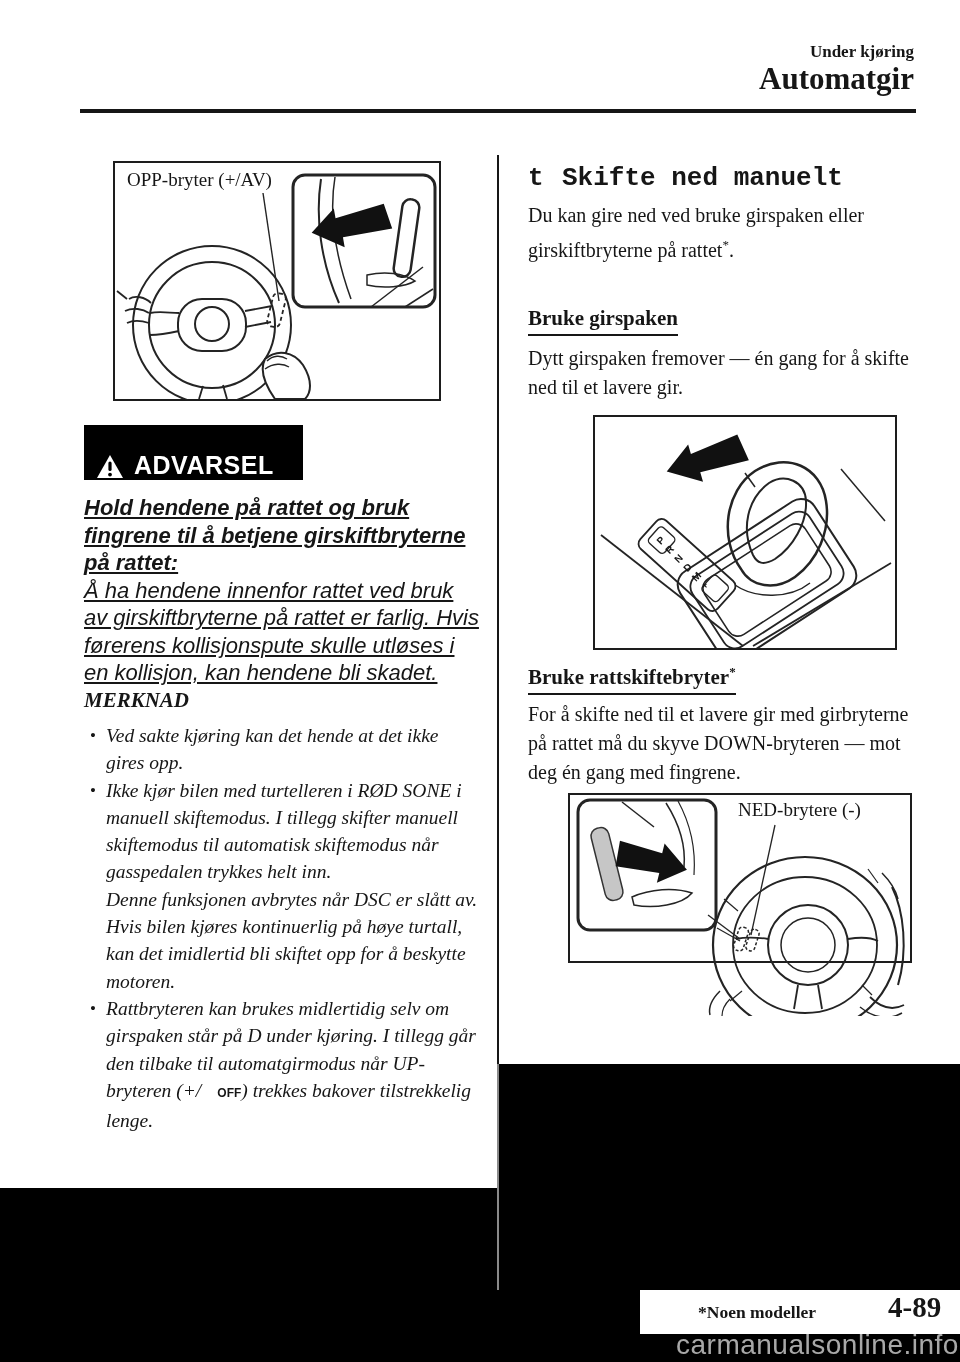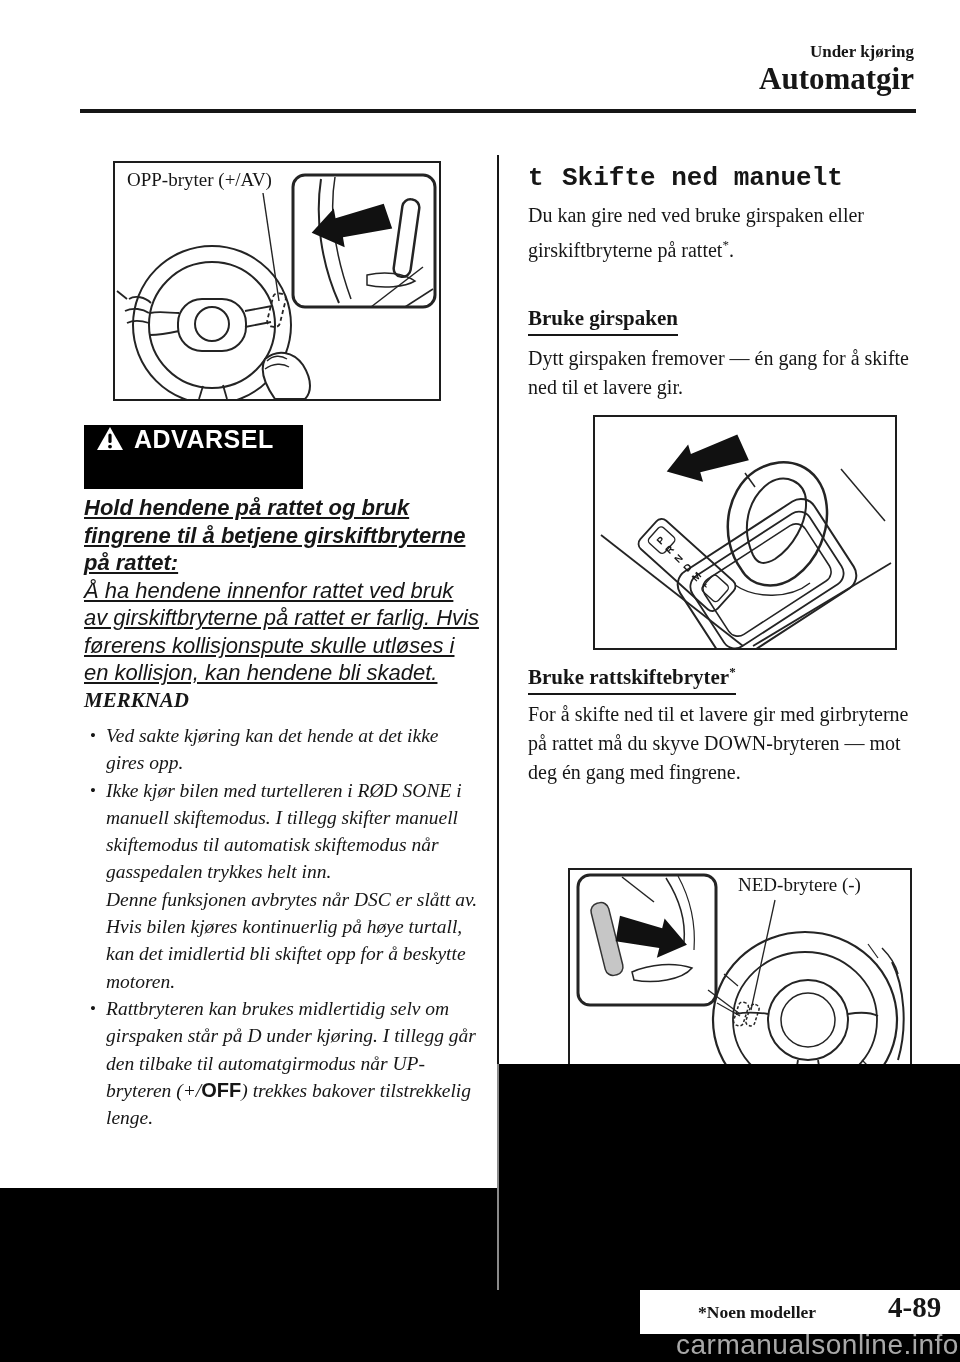--- a/index.html
+++ b/index.html
@@ -13,41 +13,41 @@
   .header-rule{left:80px;top:109px;width:836px;height:4px;background:#161616;}
 
   
   .divider-top{left:497px;top:155px;width:2px;height:909px;background:#161616;z-index:1;}
   .divider-bottom{left:497px;top:1064px;width:2px;height:226px;background:#8a8a8a;z-index:3;}
 
   
   .figure{border:2px solid #1d1d1d;background:#fff;box-sizing:border-box;}
   .fig1{left:113px;top:161px;width:328px;height:240px;font-family:Liberation Serif, serif;}
   .fig2{left:593px;top:415px;width:304px;height:235px;}
-  .fig3{left:568px;top:868px;width:344px;height:225px;}
+  .fig3{left:568px;top:793px;width:344px;height:170px;}
   .fig-label{position:absolute;font-size:19px;white-space:nowrap;color:#161616;}
   .fig1-label{left:12px;top:6px;}
   .fig3-label{left:168px;top:4px;}
 
   
-  .adv-box{left:84px;top:425px;width:219px;height:64px;background:#000;color:#fff;
-           display:flex;align-items:flex-start;padding-left:11px;box-sizing:border-box;z-index:2;}
+  .adv-box{left:84px;top:425px;width:219px;height:55px;background:#000;color:#fff;
+           display:flex;align-items:flex-end;padding-left:11px;box-sizing:border-box;z-index:2;}
   .adv-title{font-family:"Liberation Sans",sans-serif;font-weight:bold;font-size:25px;
              letter-spacing:.5px;margin-left:9px;}
 
   .warn-para{left:84px;top:494px;width:396px;font-family:"Liberation Sans",sans-serif;
              font-style:italic;font-size:22px;line-height:27.5px;text-decoration:underline;}
   .warn-lead{font-weight:bold;}
 
   .note-title{left:84px;top:688px;font-size:21px;font-weight:bold;font-style:italic;}
   .note-list{left:88px;top:722px;width:392px;font-style:italic;font-size:19.5px;line-height:27.3px;}
   .bullet{position:relative;padding-left:18px;}
   .bullet-marker{position:absolute;left:2px;top:0;font-style:normal;font-size:17px;}
   .bullet-cont{padding-left:18px;}
-  .off-bold{font-style:normal;font-weight:bold;font-family:"Liberation Sans",sans-serif;font-size:20px;}
+  .off-bold{font-style:normal;font-weight:bold;font-family:"Liberation Sans",sans-serif;font-size:12px;margin-left:16px;}
 
   
   .rc-h1{left:528px;top:163px;font-size:26px;font-weight:bold;font-family:Liberation Mono, monospace;}
   .rc-h1 .marker{display:inline-block;width:34px;font-weight:bold;}
   .rc-p1{left:528px;top:201px;width:390px;font-size:20px;line-height:29px;}
   sup.ast{font-size:13px;}
   .rc-seq{left:528px;top:262px;font-size:21px;letter-spacing:.3px;}
   .rc-h2{left:528px;top:306px;font-size:21px;font-weight:bold;border-bottom:2.5px solid #161616;
          padding-bottom:3px;display:inline-block;}
   .rc-p2{left:528px;top:344px;width:390px;font-size:20px;line-height:29px;}

